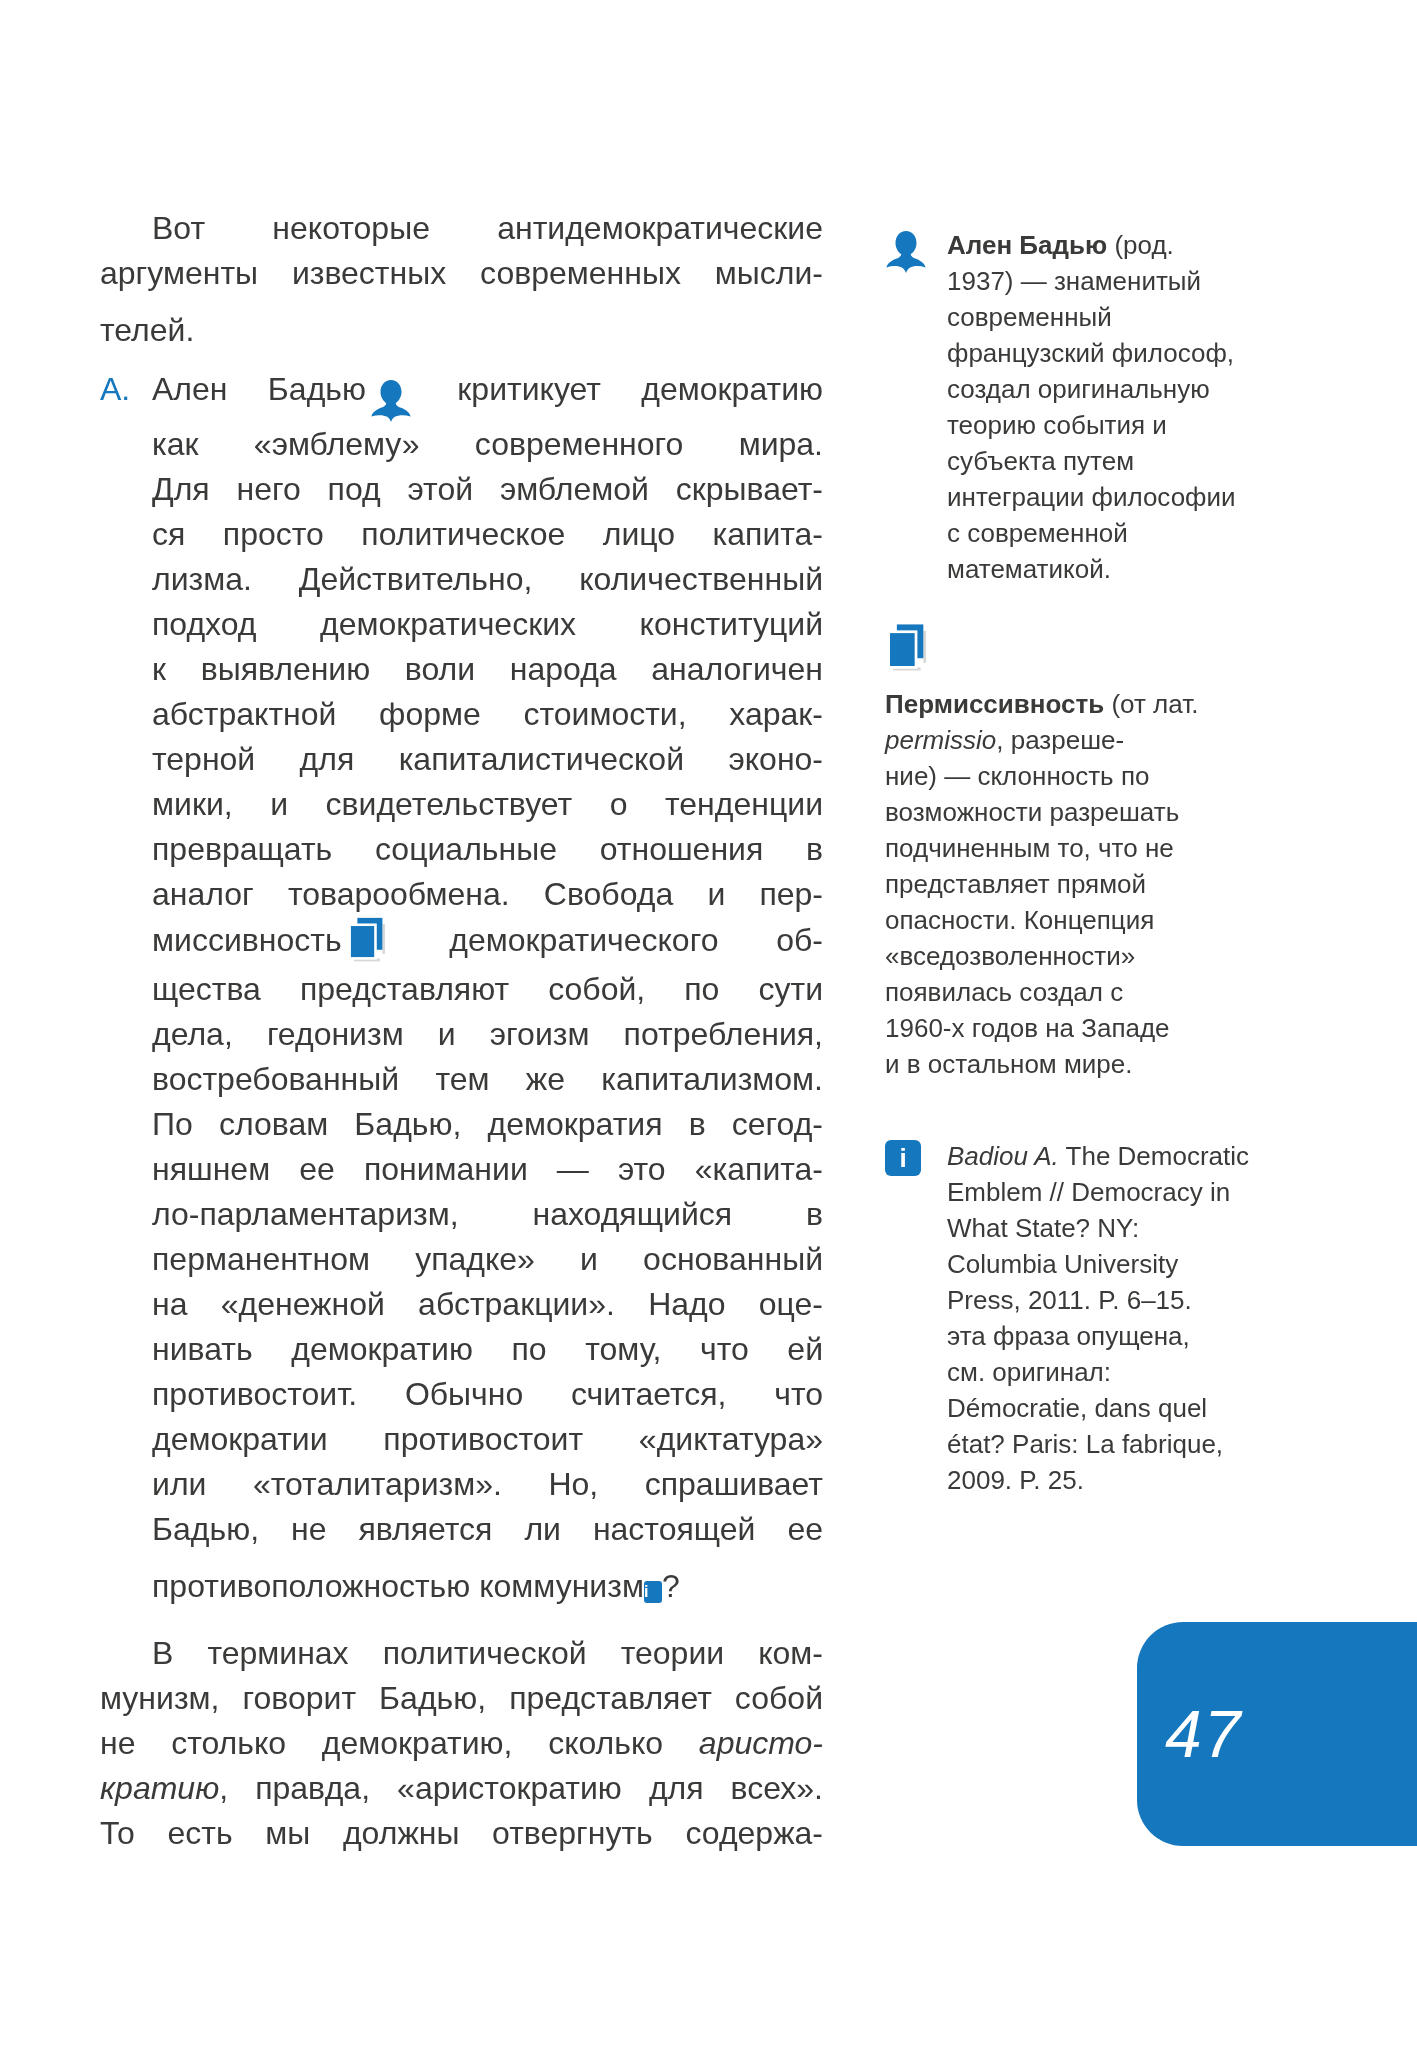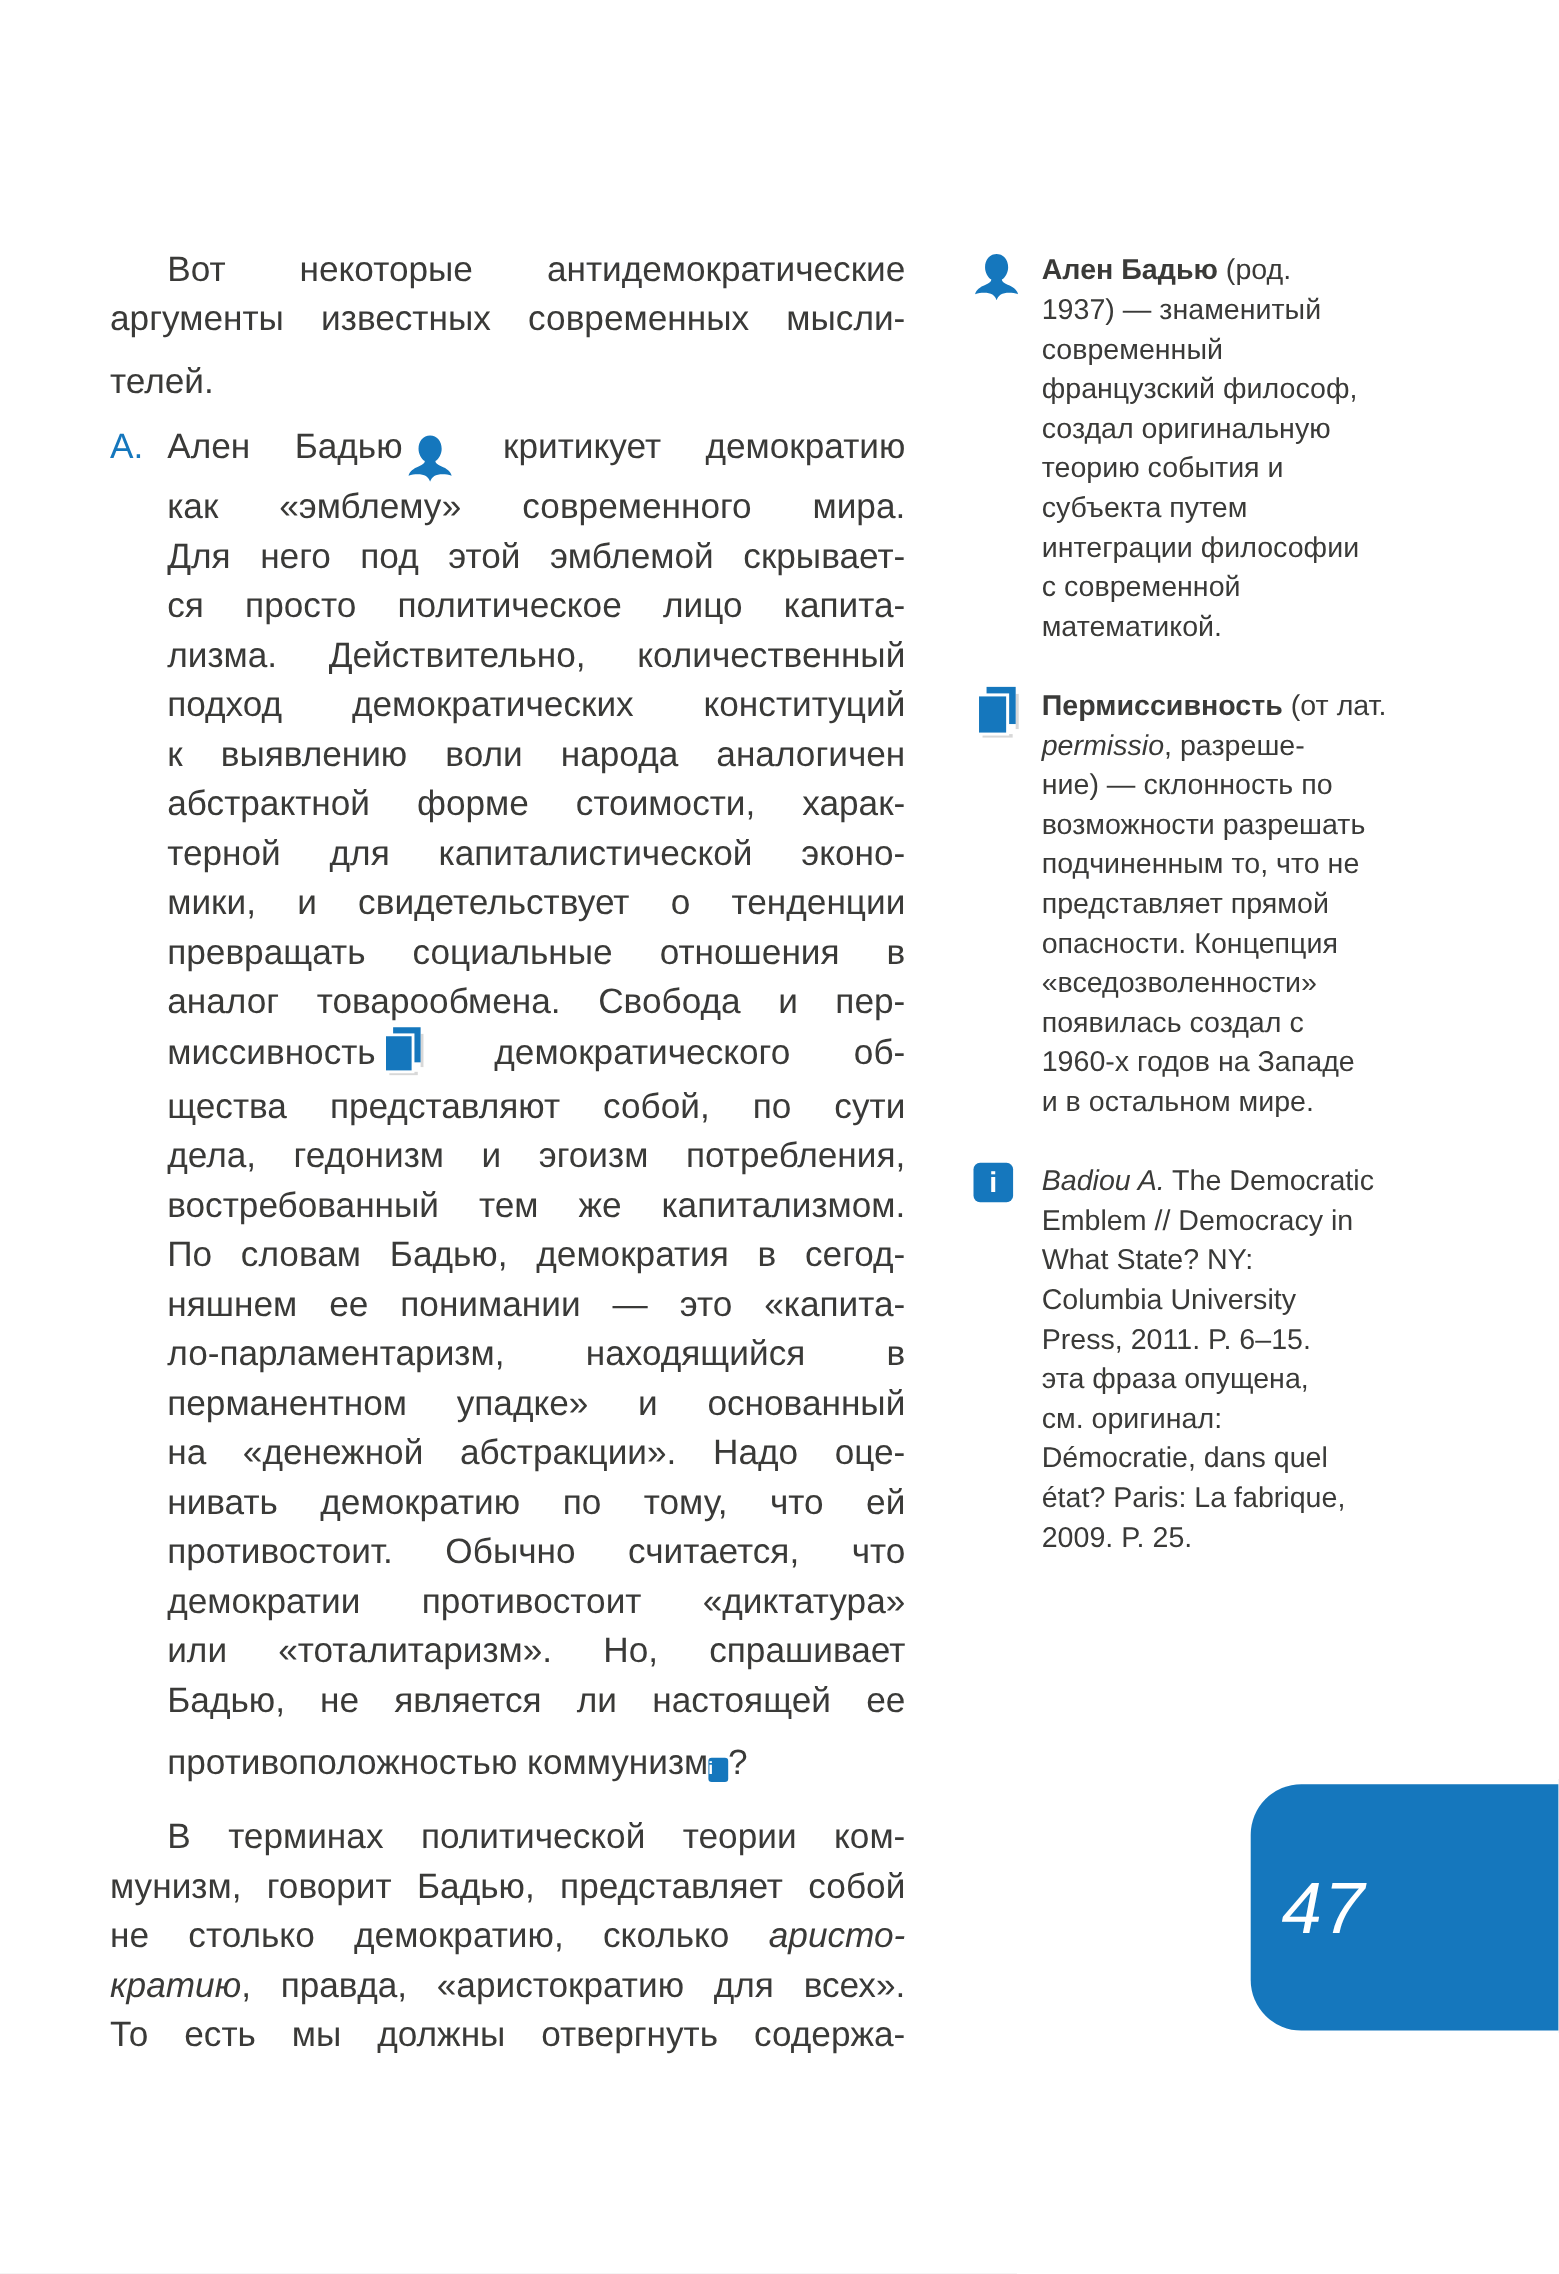--- a/index.html
+++ b/index.html
@@ -10,21 +10,21 @@
   .page{
     position:relative;
     width:1417px;height:2067px;
     background:#ffffff;
     overflow:hidden;
     font-family:"Liberation Sans","DejaVu Sans",sans-serif;
     color:var(--text);
   }
   
   .main-col{
-    position:absolute;left:100px;top:222px;width:723px;
+    position:absolute;left:100px;top:206px;width:723px;
     font-size:32px;line-height:45px;
   }
   .tline{
     text-align:justify;
     text-align-last:justify;
     -moz-text-align-last:justify;
   }
   .tline.nofill{text-align-last:left;margin-top:12px;-moz-text-align-last:left;}
   .tline.indent{padding-left:52px;}
   .para-intro{margin-bottom:14px;}
@@ -52,21 +52,21 @@
     width:36px;height:36px;border-radius:6px;background:var(--accent);
     color:#fff;font-size:26px;font-weight:bold;text-align:center;line-height:36px;
     margin-top:2px;
   }
   
   .sidebar{
     position:absolute;left:885px;top:227px;width:400px;
     font-size:26px;line-height:36px;
   }
   .note{display:flex;align-items:flex-start;margin-bottom:36px;}
-  .note:nth-child(2){margin-bottom:36px;}
+  .note:nth-child(2){margin-bottom:56px;flex-direction:column;}
   .note-icon-col{flex:0 0 62px;}
   .note-text{flex:1 1 auto;}
   .note-text .tline{text-align:center;text-align-last:left;-moz-text-align-last:left;}
   
   .badge{
     position:absolute;top:1622px;right:0;width:280px;height:224px;
     background:var(--accent);
     border-radius:46px 0 0 46px;
     display:flex;align-items:center;
     padding-left:28px;box-sizing:border-box;

